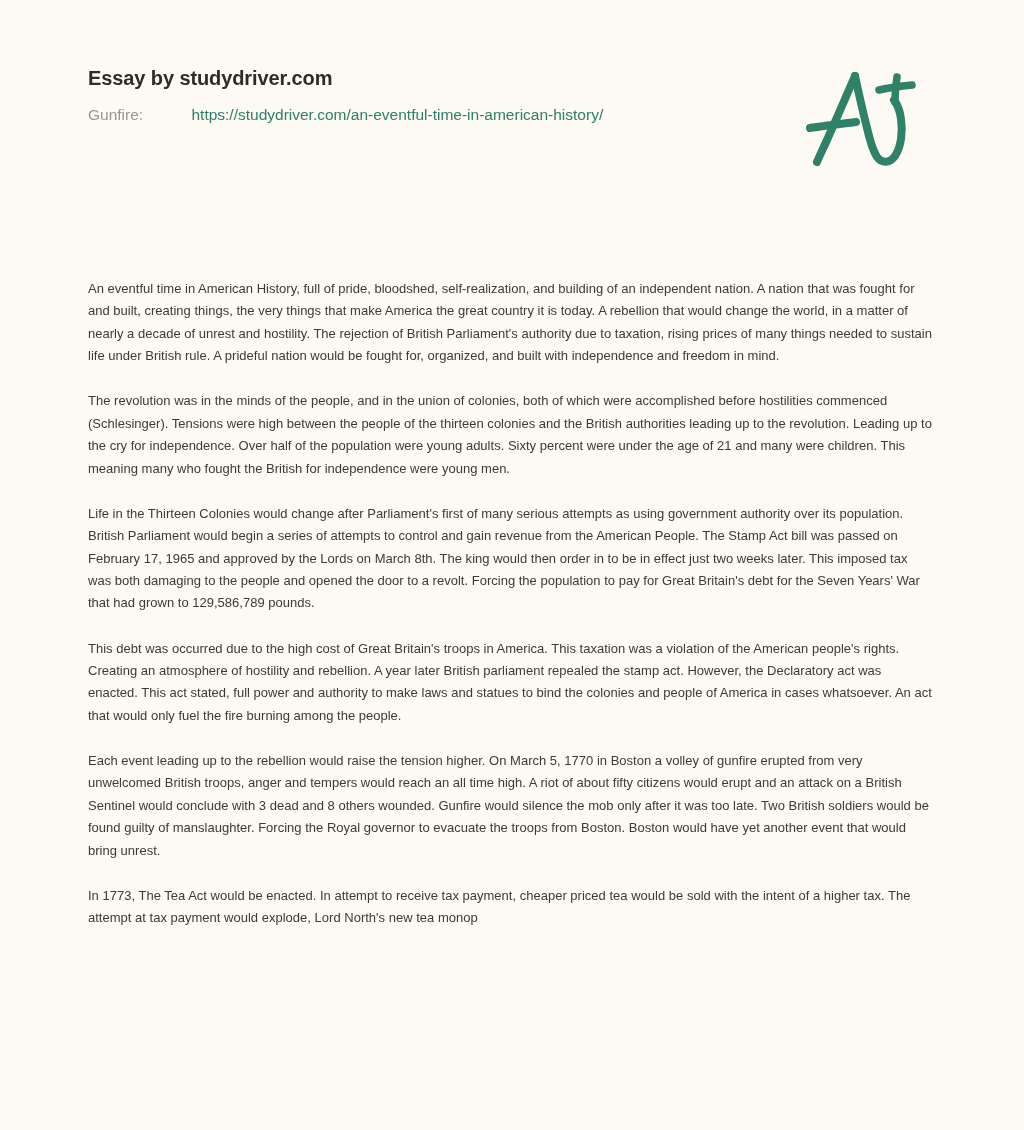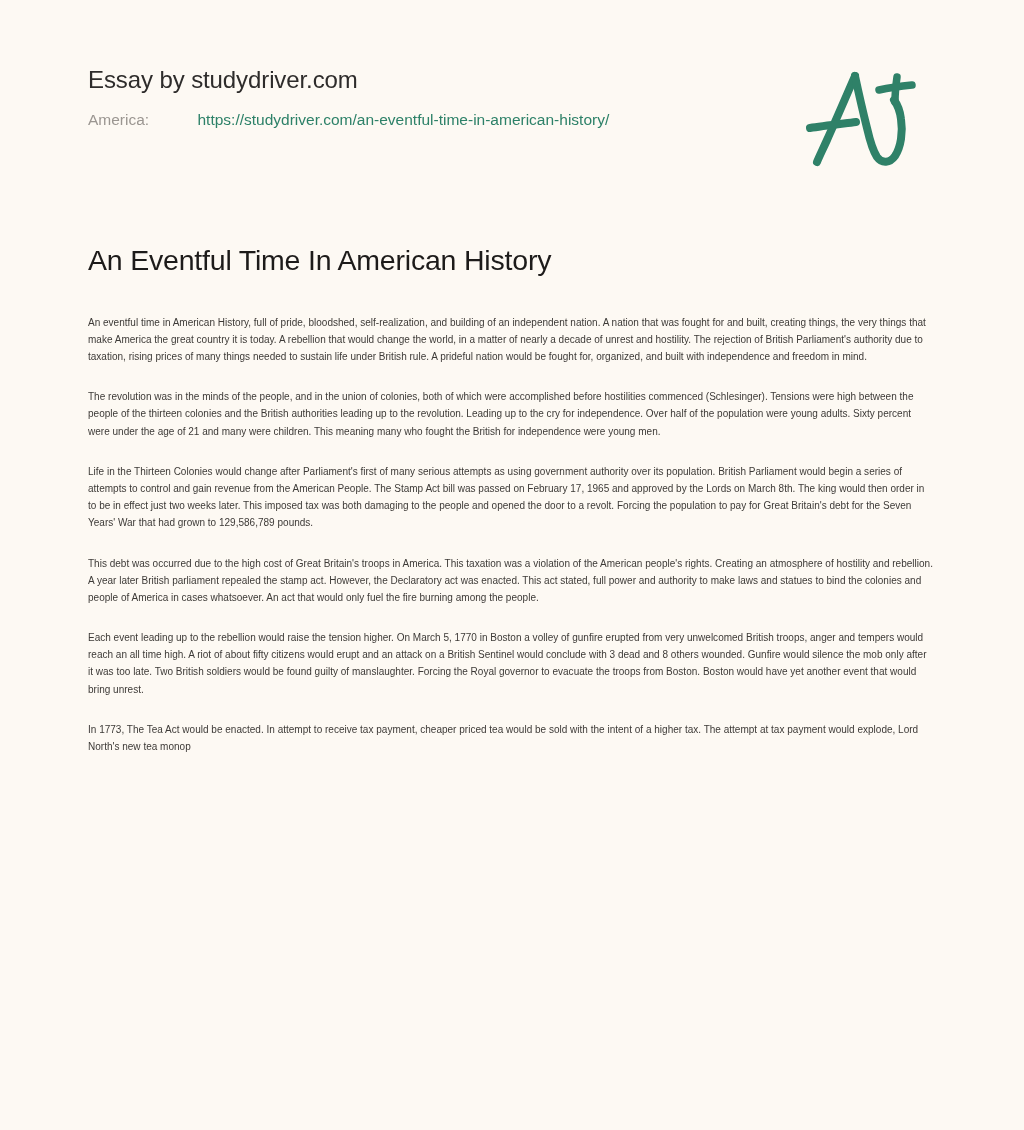--- a/index.html
+++ b/index.html
@@ -32,22 +32,22 @@
     height: 185px;
   }
 
   .header-text {
     position: absolute;
     left: 88px;
     top: 66px;
   }
 
   .essay-by {
-    font-size: 24px;
-    font-weight: normal;
+    font-size: 20px;
+    font-weight: bold;
     color: #2e2c2b;
     letter-spacing: -0.1px;
     line-height: 1.2;
     margin: 0;
     white-space: nowrap;
   }
 
   .source-line {
     margin: 0;
     margin-top: 15px;
@@ -96,21 +96,21 @@
     letter-spacing: -0.2px;
     line-height: 1.25;
   }
 
   .article-body {
     margin-top: 35px;
   }
 
   .article-body p {
     margin: 0 0 23px 0;
-    font-size: 10px;
+    font-size: 13px;
     line-height: 1.72;
     color: #3d3a37;
     letter-spacing: 0.01px;
     text-align: left;
   }
 
   .article-body p:last-child {
     margin-bottom: 0;
   }
 </style>
@@ -118,21 +118,21 @@
 <body>
 
 <div class="page">
 
   <div class="header">
 
     <div class="header-text">
       <div class="essay-by">Essay by studydriver.com</div>
 
       <div class="source-line">
-        <span class="source-label">America:</span>
+        <span class="source-label">Gunfire:</span>
         <span class="source-url">https://studydriver.com/an-eventful-time-in-american-history/</span>
       </div>
     </div>
 
     <div class="logo">
       <svg viewBox="0 0 130 120" xmlns="http://www.w3.org/2000/svg">
         <g fill="none" stroke="#2f8168" stroke-linecap="round" stroke-linejoin="round">
 
           <path d="M55 14 C48 30 36 58 27 78 C22 89 19 95 17 100" stroke-width="8"></path>
 
@@ -146,21 +146,20 @@
 
           <path d="M79 28 C88 26 102 24 112 23" stroke-width="7.5"></path>
         </g>
       </svg>
     </div>
 
   </div>
 
   <div class="article">
 
-    <h1 class="article-title">An Eventful Time In American History</h1>
 
     <div class="article-body">
       <p>An eventful time in American History, full of pride, bloodshed, self-realization, and building of an independent nation. A nation that was fought for and built, creating things, the very things that make America the great country it is today. A rebellion that would change the world, in a matter of nearly a decade of unrest and hostility. The rejection of British Parliament's authority due to taxation, rising prices of many things needed to sustain life under British rule. A prideful nation would be fought for, organized, and built with independence and freedom in mind.</p>
       <p>The revolution was in the minds of the people, and in the union of colonies, both of which were accomplished before hostilities commenced (Schlesinger). Tensions were high between the people of the thirteen colonies and the British authorities leading up to the revolution. Leading up to the cry for independence. Over half of the population were young adults. Sixty percent were under the age of 21 and many were children. This meaning many who fought the British for independence were young men.</p>
       <p>Life in the Thirteen Colonies would change after Parliament's first of many serious attempts as using government authority over its population. British Parliament would begin a series of attempts to control and gain revenue from the American People. The Stamp Act bill was passed on February 17, 1965 and approved by the Lords on March 8th. The king would then order in to be in effect just two weeks later. This imposed tax was both damaging to the people and opened the door to a revolt. Forcing the population to pay for Great Britain's debt for the Seven Years' War that had grown to 129,586,789 pounds.</p>
       <p>This debt was occurred due to the high cost of Great Britain's troops in America. This taxation was a violation of the American people's rights. Creating an atmosphere of hostility and rebellion. A year later British parliament repealed the stamp act. However, the Declaratory act was enacted. This act stated, full power and authority to make laws and statues to bind the colonies and people of America in cases whatsoever. An act that would only fuel the fire burning among the people.</p>
       <p>Each event leading up to the rebellion would raise the tension higher. On March 5, 1770 in Boston a volley of gunfire erupted from very unwelcomed British troops, anger and tempers would reach an all time high. A riot of about fifty citizens would erupt and an attack on a British Sentinel would conclude with 3 dead and 8 others wounded. Gunfire would silence the mob only after it was too late. Two British soldiers would be found guilty of manslaughter. Forcing the Royal governor to evacuate the troops from Boston. Boston would have yet another event that would bring unrest.</p>
       <p>In 1773, The Tea Act would be enacted. In attempt to receive tax payment, cheaper priced tea would be sold with the intent of a higher tax. The attempt at tax payment would explode, Lord North's new tea monop</p>
     </div>
 

